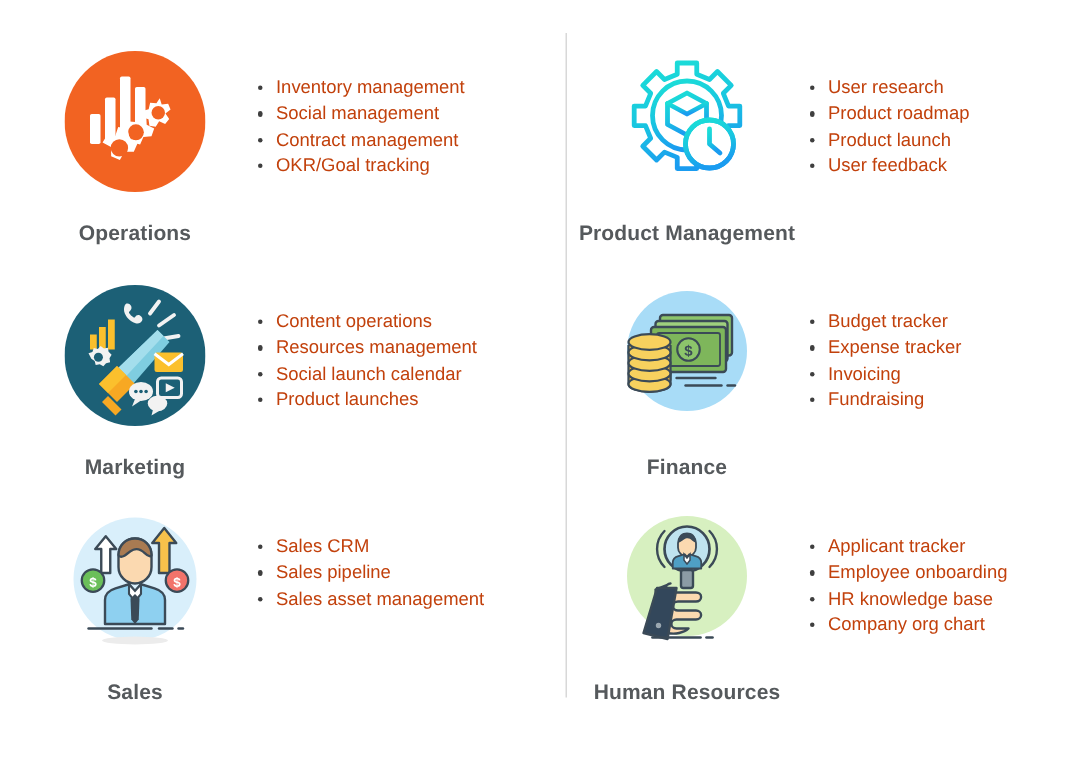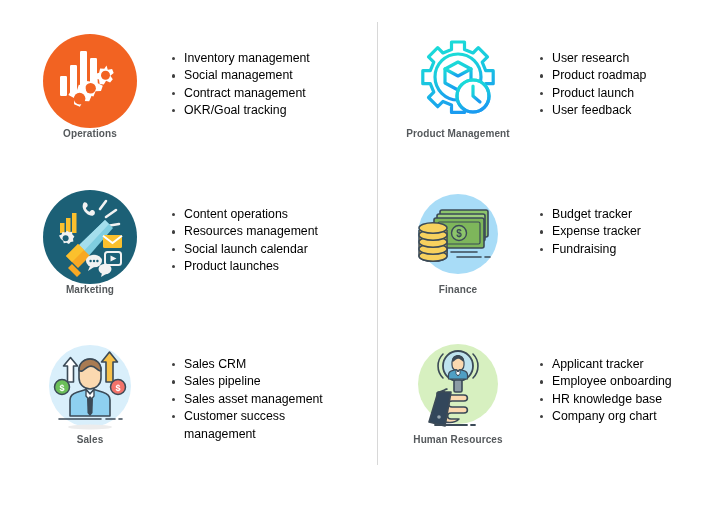--- a/index.html
+++ b/index.html
@@ -31,39 +31,39 @@
     flex-direction:column;
     align-items:center;
   }
   .icon-box{
     width:94px;height:94px;
     position:relative;
     display:block;
   }
   .icon-box svg{display:block;width:94px;height:94px;}
   .card-label{
-    margin-top:0;
-    font-size:10px;
+    margin-top:19px;
+    font-size:14px;
     font-weight:bold;
     color:#55595c;
     letter-spacing:.1px;
     white-space:nowrap;
     text-align:center;
   }
   .bullets{
     margin:0;
     padding:0 0 0 16px;
     list-style:none;
     padding-top:16px;
   }
   .bullets li{
     position:relative;
     font-size:12.3px;
     line-height:17.4px;
-    color:#000000;
+    color:#c2410c;
     padding-left:12px;
     white-space:pre-line;
   }
   .bullets li::before{
     content:"";
     position:absolute;
     left:0;top:7px;
     width:3.2px;height:3.2px;
     border-radius:50%;
     background:#3f3f3f;
@@ -221,22 +221,20 @@
           </g>
           <ellipse cx="47" cy="87" rx="22" ry="2.6" fill="#ececec"></ellipse>
         </svg>
       </div>
       <div class="card-label">Sales</div>
     </div>
     <ul class="bullets">
       <li>Sales CRM</li>
       <li>Sales pipeline</li>
       <li>Sales asset management</li>
-      <li>Customer success
-management</li>
     </ul>
   </div>
 
   <div class="card" id="card-product-management">
     <div class="card-icon-wrap">
       <div class="icon-box">
         <svg viewBox="0 0 94 94" xmlns="http://www.w3.org/2000/svg">
           <defs>
             <linearGradient id="pmgrad" x1="0" y1="0" x2="0.3" y2="1">
               <stop offset="0%" stop-color="#1BE0D6"></stop>
@@ -303,20 +301,21 @@
             <line x1="46" y1="67" x2="70" y2="67"></line>
             <line x1="74" y1="67" x2="79" y2="67"></line>
           </g>
         </svg>
       </div>
       <div class="card-label">Finance</div>
     </div>
     <ul class="bullets">
       <li>Budget tracker</li>
       <li>Expense tracker</li>
+      <li>Invoicing</li>
       <li>Fundraising</li>
     </ul>
   </div>
 
   <div class="card" id="card-human-resources">
     <div class="card-icon-wrap">
       <div class="icon-box">
         <svg viewBox="0 0 94 94" xmlns="http://www.w3.org/2000/svg">
           <circle cx="47" cy="44" r="40" fill="#D7F0C0"></circle>
 

